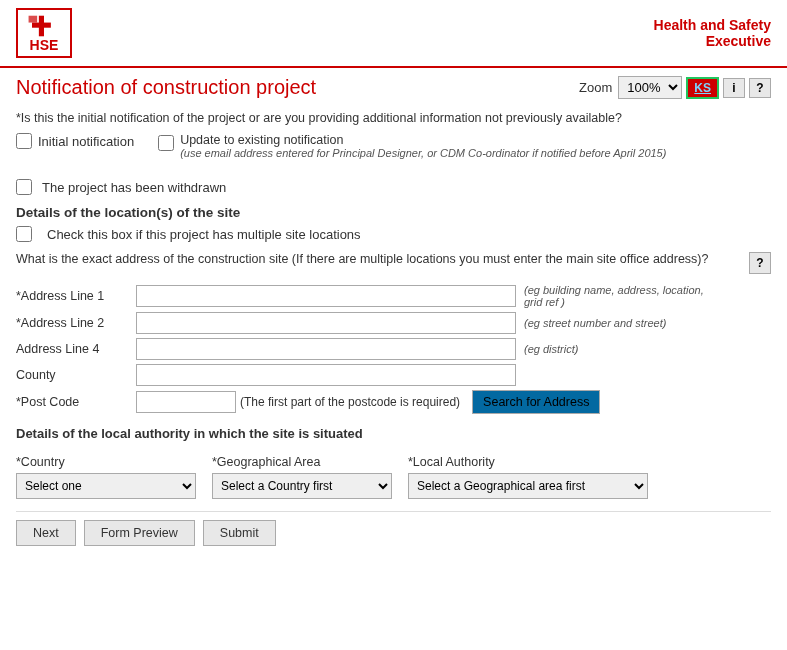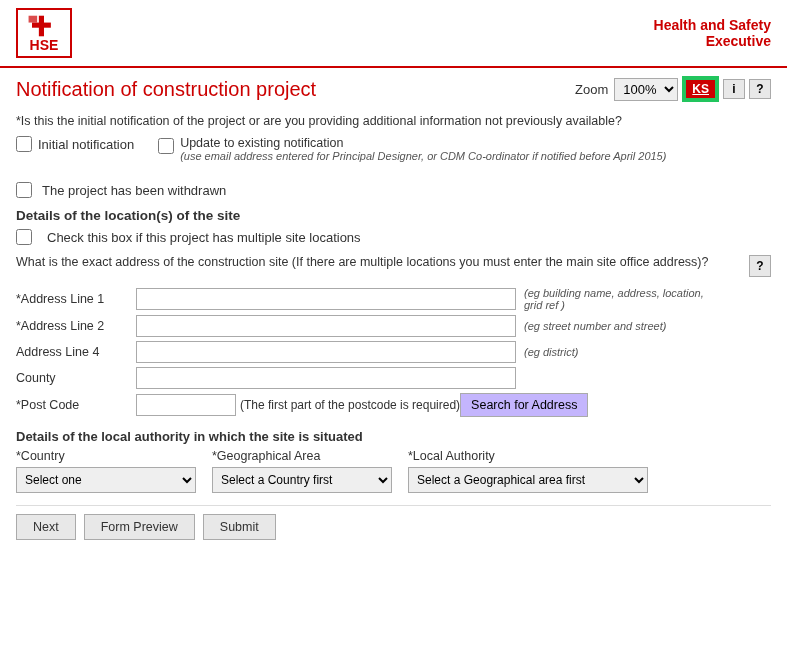--- a/index.html
+++ b/index.html
@@ -78,22 +78,22 @@
       background: #e8e8e8;
       padding: 2px 6px;
       font-size: 12px;
       font-weight: bold;
       cursor: pointer;
       min-width: 22px;
       text-align: center;
     }
     .ctrl-btn.ks {
       background: #c00;
-      color: #ffffff;
-      border: 4px solid #22c55e;
+      color: #7dd3fc;
+      border: 2px solid #22c55e;
       text-decoration: underline;
     }
 
     
     .content {
       padding: 8px 16px;
     }
 
     .question-text {
       font-size: 12.5px;
@@ -214,33 +214,33 @@
       height: 22px;
       border: 1px solid #aaa;
       padding: 2px 4px;
       font-size: 12px;
     }
     .postcode-hint {
       margin-left: 4px;
       font-size: 12px;
     }
     .search-btn {
-      margin-left: 0;
+      margin-left: 12px;
       padding: 4px 10px;
-      background: #c4b5fd;
+      background: #0369a1;
       border: 1px solid #aaa;
       font-size: 12.5px;
       cursor: pointer;
     }
 
     
     .local-auth-heading {
       font-weight: bold;
       font-size: 13px;
-      margin-bottom: 5px;
+      margin-bottom: 14px;
     }
 
     .local-auth-row {
       display: flex;
       align-items: flex-start;
       gap: 16px;
       margin-bottom: 12px;
     }
     .la-field {
       display: flex;

